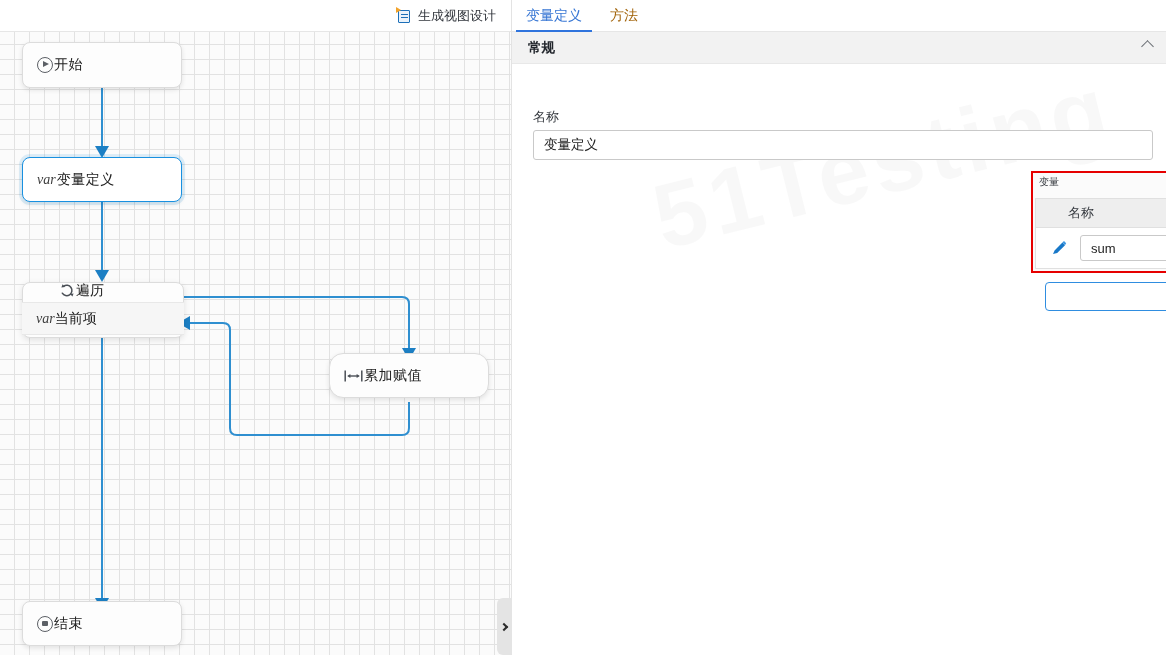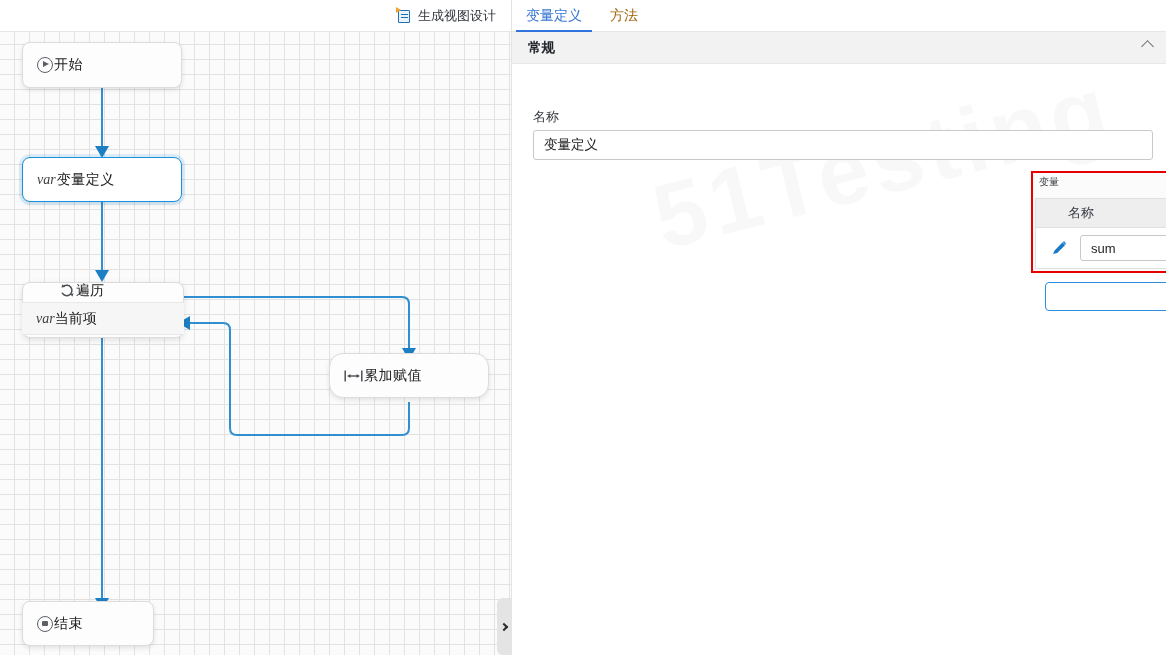--- a/index.html
+++ b/index.html
@@ -286,21 +286,21 @@
           <line x1="1.2" y1="1.5" x2="1.2" y2="12.5" stroke="#4a4f56" stroke-width="1.5"></line>
           <line x1="17.8" y1="1.5" x2="17.8" y2="12.5" stroke="#4a4f56" stroke-width="1.5"></line>
           <line x1="4.5" y1="7" x2="14.5" y2="7" stroke="#4a4f56" stroke-width="1.4"></line>
           <polygon points="3.2,7 6.4,5.0 6.4,9.0" fill="#4a4f56"></polygon>
           <polygon points="15.8,7 12.6,5.0 12.6,9.0" fill="#4a4f56"></polygon>
         </svg>
       </span>
       <span class="nlabel">累加赋值</span>
     </div>
 
-    <div class="node" style="left:22px; top:601px; width:132px; height:45px;">
+    <div class="node" style="left:22px; top:601px; width:160px; height:45px;">
       <span class="ico-circle stop"></span>
       <span class="nlabel">结束</span>
     </div>
 
     <div id="canvas-topstrip">
       <div id="gen-view-btn">
         <span class="genicon">
           <span class="doc"></span>
           <span class="docline" style="top:6px;"></span>
           <span class="docline" style="top:9px;"></span>

